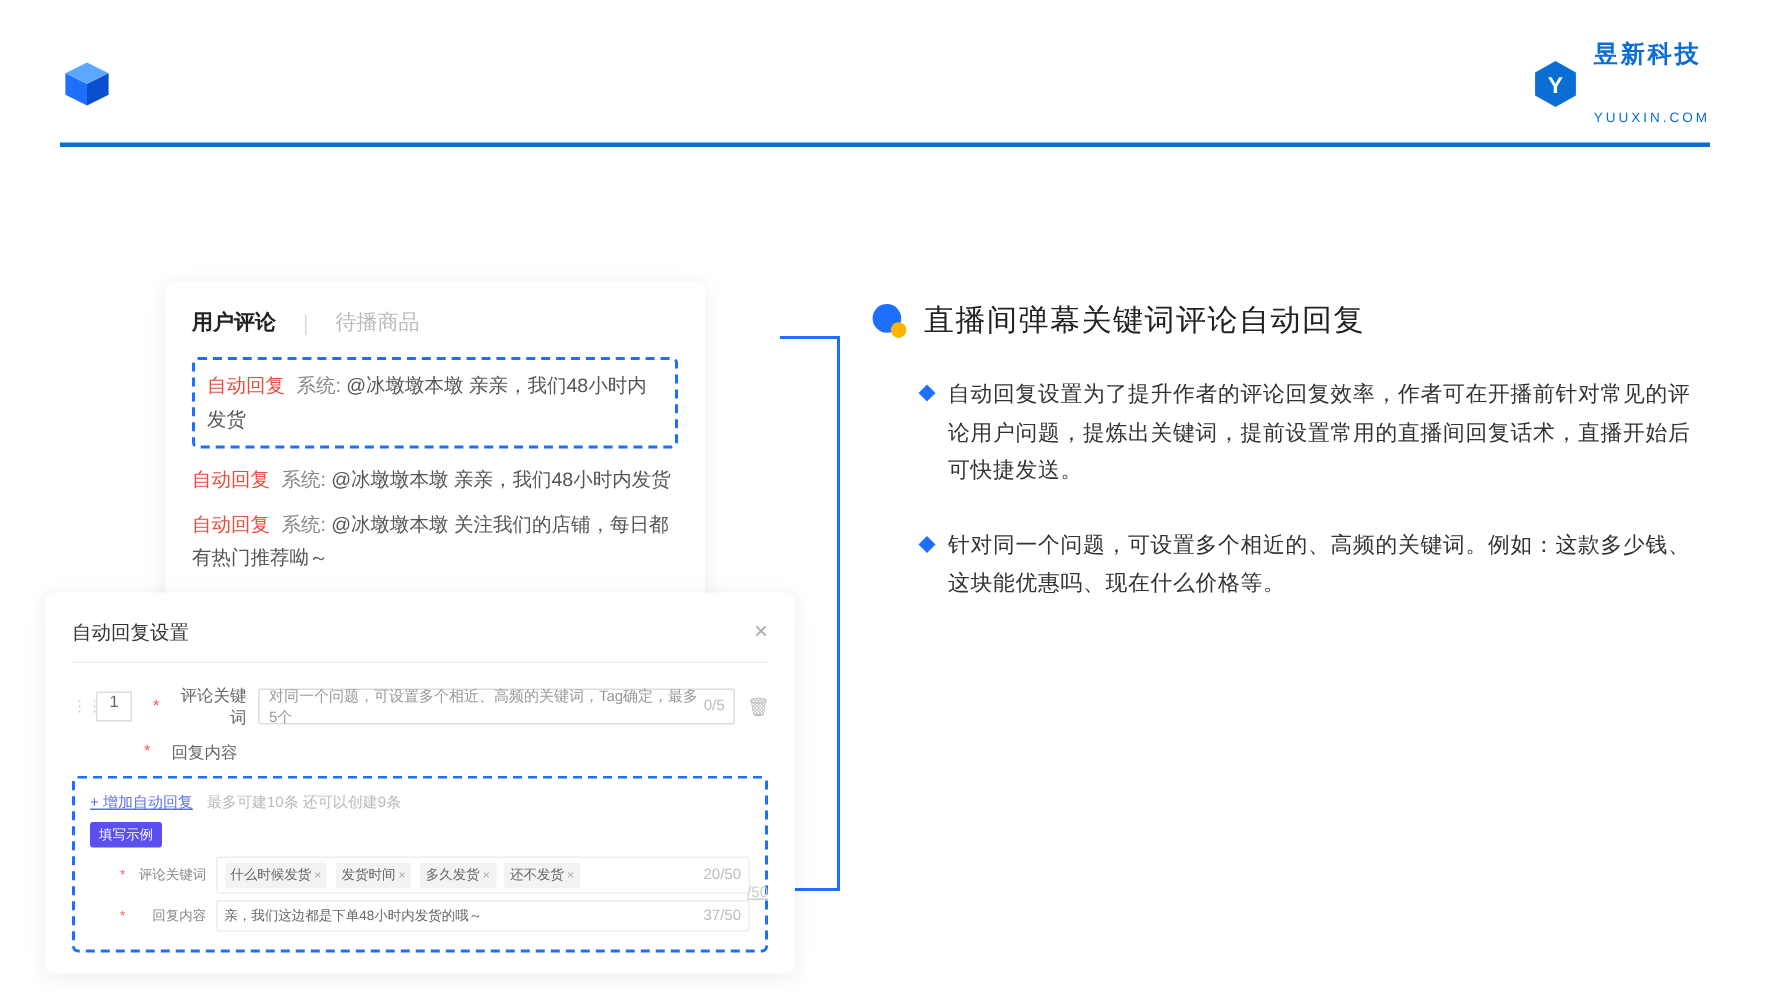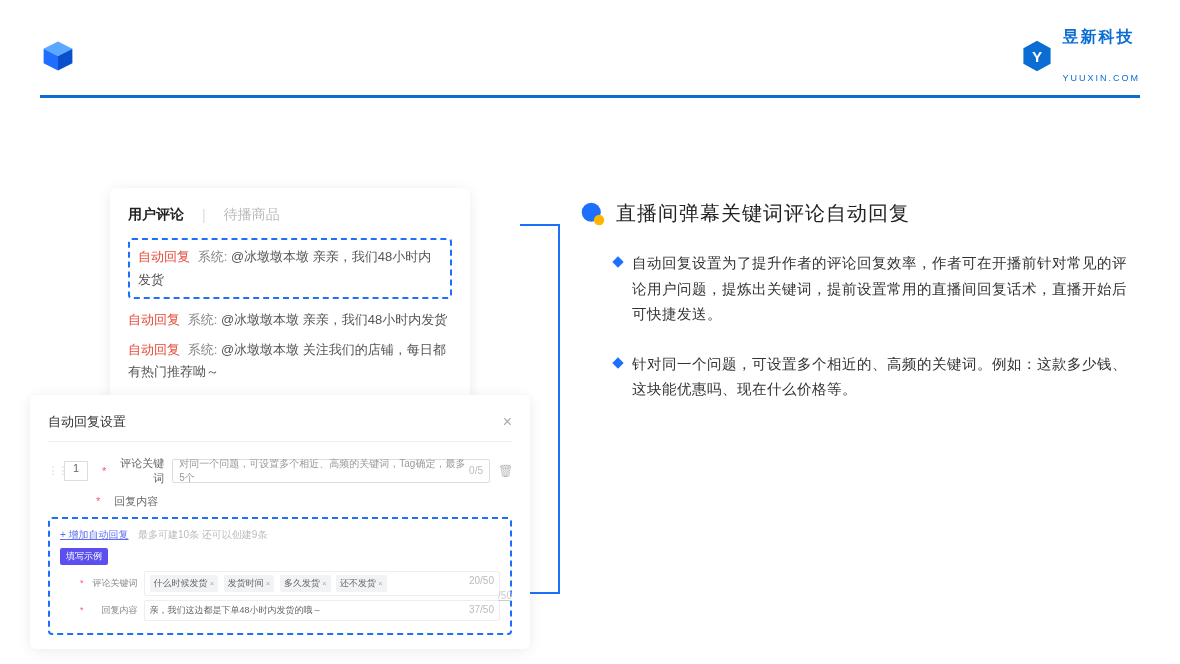--- a/index.html
+++ b/index.html
@@ -230,20 +230,21 @@
   margin-bottom: 4px;
 }
 .ex-label { font-size: 9px; color: #888; width: 48px; text-align: right; }
 .ex-input {
   flex: 1;
   border: 1px solid #eee;
   padding: 3px 5px;
   font-size: 9px;
   color: #777;
   display: flex;
+  align-items: center;
   justify-content: space-between;
   border-radius: 2px;
 }
 .ex-input-text { color: #666; }
 .right-col {
   flex: 1;
   padding-top: 12px;
 }
 .section-header {
   display: flex;

